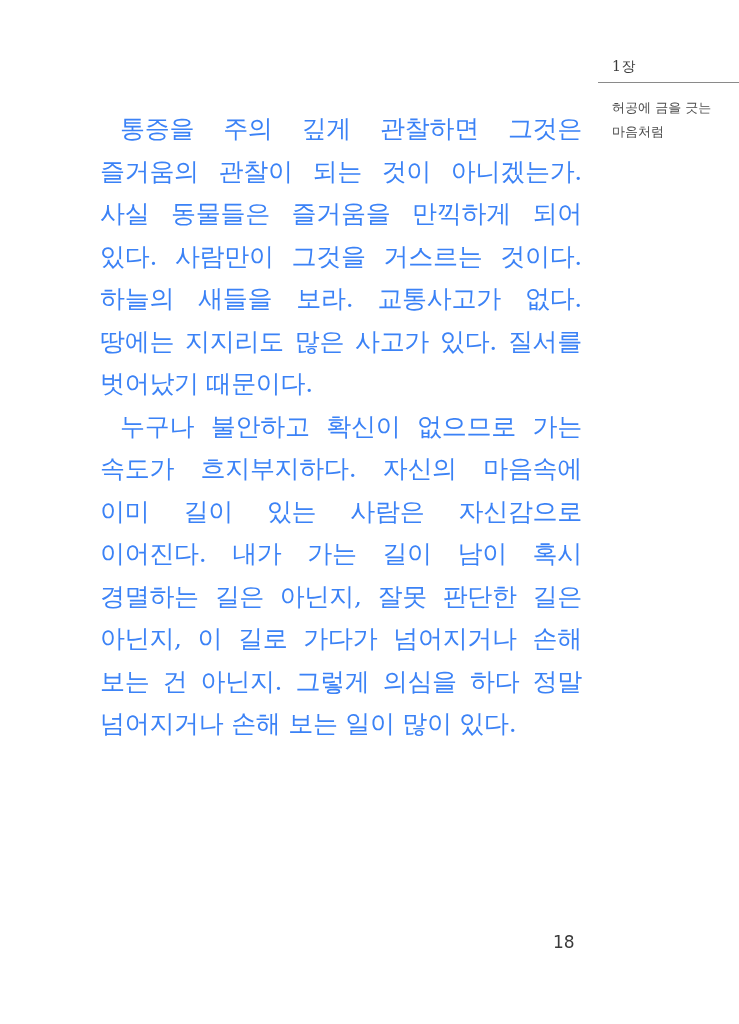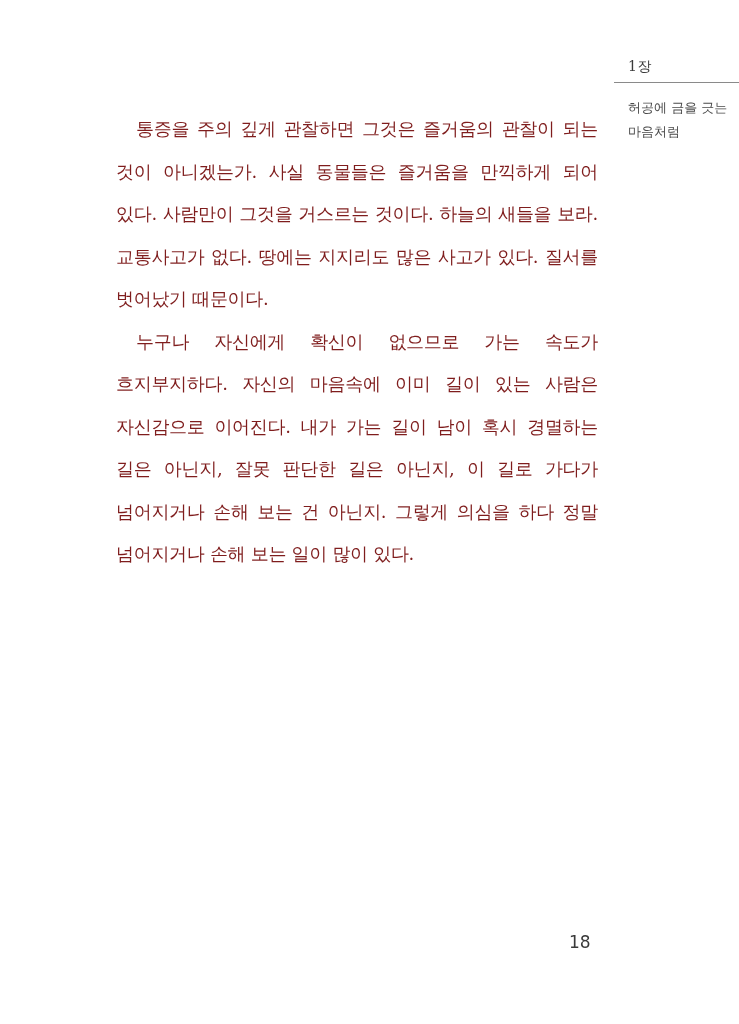--- a/index.html
+++ b/index.html
@@ -10,21 +10,21 @@
     body {
       width: 739px;
       height: 1024px;
       position: relative;
       overflow: hidden;
       font-family: "DejaVu Serif", "Liberation Serif", serif;
       color: #2a2a2a;
     }
     .page {
       position: absolute;
-      left: 16px; top: 0;
+      left: 0; top: 0;
       width: 700px; height: 1024px;
       background: #ffffff;
     }
     .chapter-header {
       position: absolute;
       left: 598px;
       top: 58px;
       width: 141px;
     }
     .chapter-label {
@@ -50,23 +50,23 @@
       width: 130px;
       font-size: 13px;
       line-height: 24px;
       color: #4a4a4a;
     }
     .body-text {
       position: absolute;
       left: 100px;
       top: 108px;
       width: 482px;
-      font-size: 18px;
+      font-size: 25px;
       line-height: 42.5px;
-      color: #7f1d1d;
+      color: #3b82f6;
       letter-spacing: -0.3px;
     }
     .para {
       margin: 0;
       text-indent: 20px;
       text-align: justify;
       word-break: keep-all;
     }
     .para.gap-before {
       margin-top: 42px;
@@ -89,18 +89,18 @@
     <div class="chapter-label">1장</div>
     <div class="chapter-rule"></div>
     <div class="chapter-subtitle">
       <div>허공에 금을 긋는</div>
       <div>마음처럼</div>
     </div>
   </div>
 
   <div class="body-text">
     <p class="para">통증을 주의 깊게 관찰하면 그것은 즐거움의 관찰이 되는 것이 아니겠는가. 사실 동물들은 즐거움을 만끽하게 되어 있다. 사람만이 그것을 거스르는 것이다. 하늘의 새들을 보라. 교통사고가 없다. 땅에는 지지리도 많은 사고가 있다. 질서를 벗어났기 때문이다.</p>
-    <p class="para">누구나 자신에게 확신이 없으므로 가는 속도가 흐지부지하다. 자신의 마음속에 이미 길이 있는 사람은 자신감으로 이어진다. 내가 가는 길이 남이 혹시 경멸하는 길은 아닌지, 잘못 판단한 길은 아닌지, 이 길로 가다가 넘어지거나 손해 보는 건 아닌지. 그렇게 의심을 하다 정말 넘어지거나 손해 보는 일이 많이 있다.</p>
+    <p class="para">누구나 불안하고 확신이 없으므로 가는 속도가 흐지부지하다. 자신의 마음속에 이미 길이 있는 사람은 자신감으로 이어진다. 내가 가는 길이 남이 혹시 경멸하는 길은 아닌지, 잘못 판단한 길은 아닌지, 이 길로 가다가 넘어지거나 손해 보는 건 아닌지. 그렇게 의심을 하다 정말 넘어지거나 손해 보는 일이 많이 있다.</p>
   </div>
 
   <div class="page-number">18</div>
 
 </div>
 
 </body></html>

